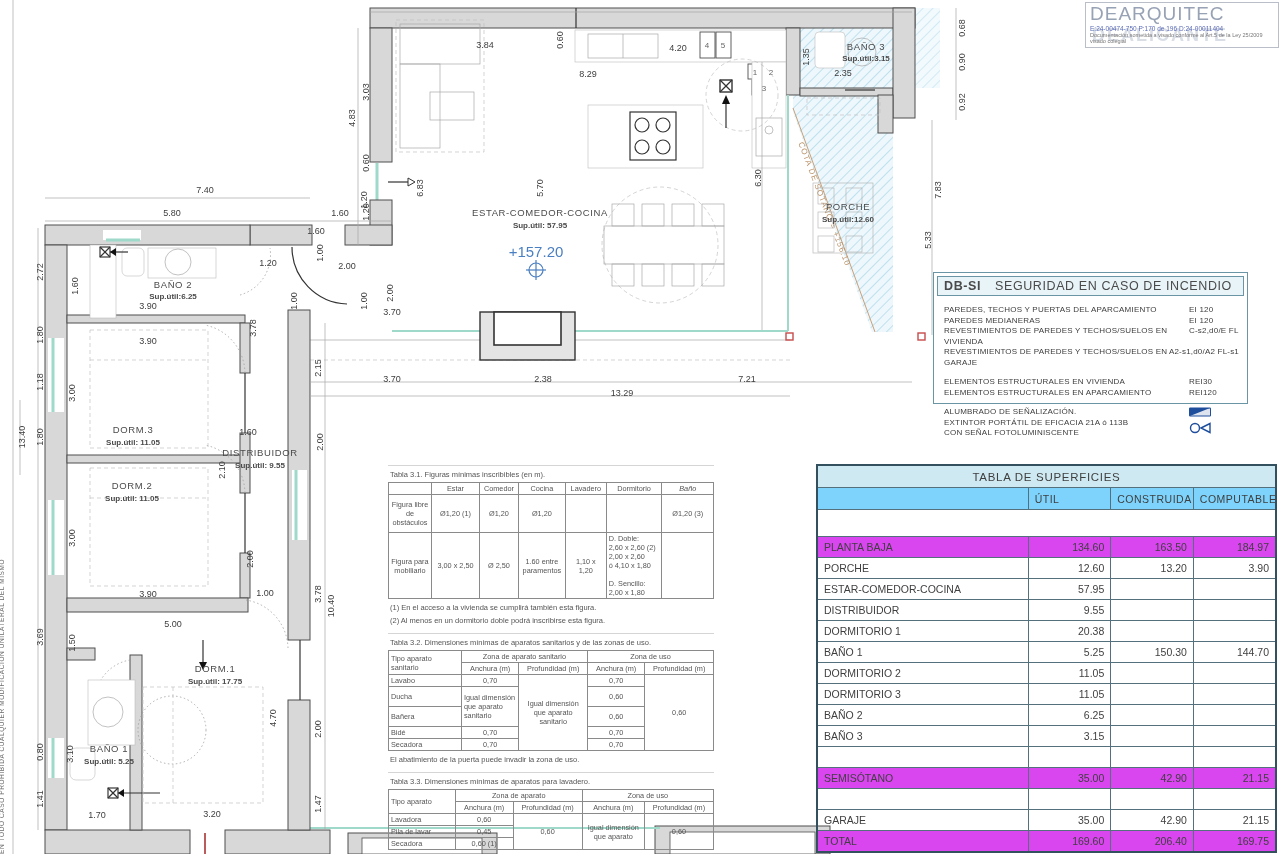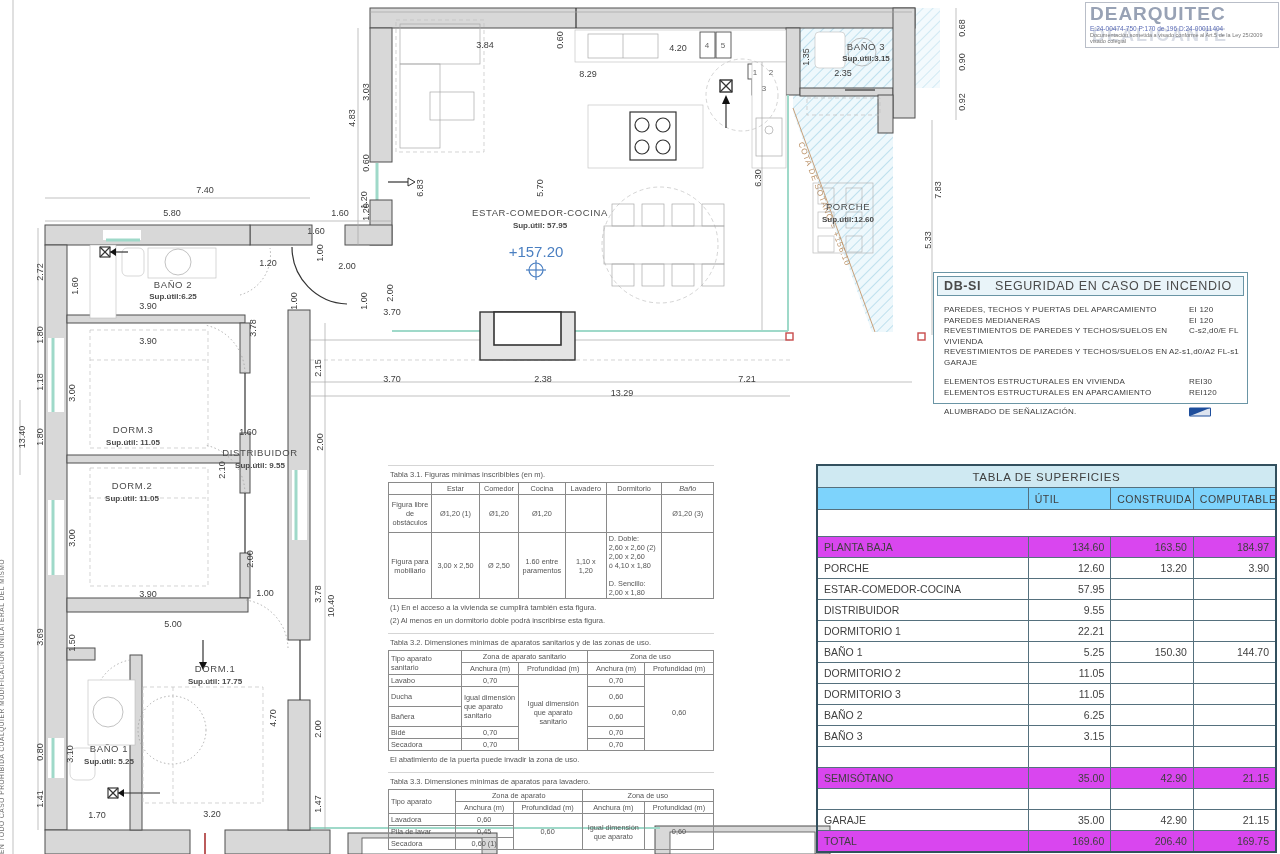--- a/index.html
+++ b/index.html
@@ -7,21 +7,21 @@
        font-family:"Liberation Sans",sans-serif;color:#3d3d3d;}
   .panel{position:absolute;box-sizing:border-box;}
 
   
   #margin-note{left:-2px;top:854px;transform-origin:0 0;transform:rotate(-90deg);
     width:854px;font-size:6.5px;color:#6d6d6d;letter-spacing:.6px;white-space:nowrap;}
 
   
   #logo{left:1085px;top:2px;width:194px;height:46px;border:1px solid #b9bec8;
         background:#fff;overflow:hidden;padding:1px 4px;}
-  #logo .big{font-size:19px;font-weight:bold;letter-spacing:1px;color:#98a2b5;line-height:19px;white-space:nowrap;}
+  #logo .big{font-size:19px;font-weight:normal;letter-spacing:1px;color:#98a2b5;line-height:19px;white-space:nowrap;}
   #logo .wm{position:absolute;left:6px;top:22px;font-size:18px;font-weight:bold;letter-spacing:2px;
             color:#d9dde6;white-space:nowrap;z-index:0;}
   #logo .codes{position:relative;z-index:1;font-size:6.5px;color:#5b6bb5;white-space:nowrap;margin-top:2px;}
   #logo .note{position:relative;z-index:1;font-size:5.5px;color:#777;line-height:6px;white-space:nowrap;}
 
   
   #dbsi{left:933px;top:272px;width:315px;height:132px;border:1px solid #6a95a5;background:#fff;}
   #dbsi .ttl{margin:3px;border:1px solid #6a95a5;background:#e9f4f9;padding:2px 6px;
     font-size:12.5px;color:#4a4a4a;letter-spacing:.6px;white-space:nowrap;}
   #dbsi .ttl b{margin-right:14px;font-weight:bold;}
@@ -428,20 +428,29 @@
     <div class="dbrow">
       <span class="l">ALUMBRADO DE SEÑALIZACIÓN.</span>
       <span class="dbicon">
         <svg width="22" height="10" viewBox="0 0 22 10">
             <rect x="0" y="1" width="22" height="8" rx="1" fill="#1f4e9c"></rect>
             <polygon points="1,9 21,1 21,9" fill="#fff" opacity="0.85"></polygon>
             <rect x="0" y="1" width="22" height="8" rx="1" fill="none" stroke="#1f4e9c"></rect>
           </svg>
       </span>
       </div>
+    <div class="dbrow">
+      <span class="l"><span>EXTINTOR PORTÁTIL DE EFICACIA 21A ó 113B</span><br><span>CON SEÑAL FOTOLUMINISCENTE</span></span>
+      <span class="dbicon">
+        <svg width="26" height="12" viewBox="0 0 26 12">
+            <circle cx="6" cy="6" r="4.5" fill="none" stroke="#1f4e9c" stroke-width="1.4"></circle>
+            <polygon points="12,6 21,1.5 21,10.5" fill="none" stroke="#1f4e9c" stroke-width="1.4"></polygon>
+          </svg>
+      </span>
+      </div>
   </div>
 </div>
 
 <div id="surf" class="panel">
   <table class="surf">
     <colgroup>
         <col style="width:46%">
         <col style="width:18%">
         <col style="width:18%">
         <col style="width:18%">
@@ -481,21 +490,21 @@
           <td class="num"></td>
         </tr>
     <tr>
       <td>DISTRIBUIDOR</td>
           <td class="num">9.55</td>
           <td class="num"></td>
           <td class="num"></td>
         </tr>
     <tr>
       <td>DORMITORIO 1</td>
-          <td class="num">22.21</td>
+          <td class="num">20.38</td>
           <td class="num"></td>
           <td class="num"></td>
         </tr>
     <tr>
       <td>BAÑO 1</td>
           <td class="num">5.25</td>
           <td class="num">150.30</td>
           <td class="num">144.70</td>
         </tr>
     <tr>

